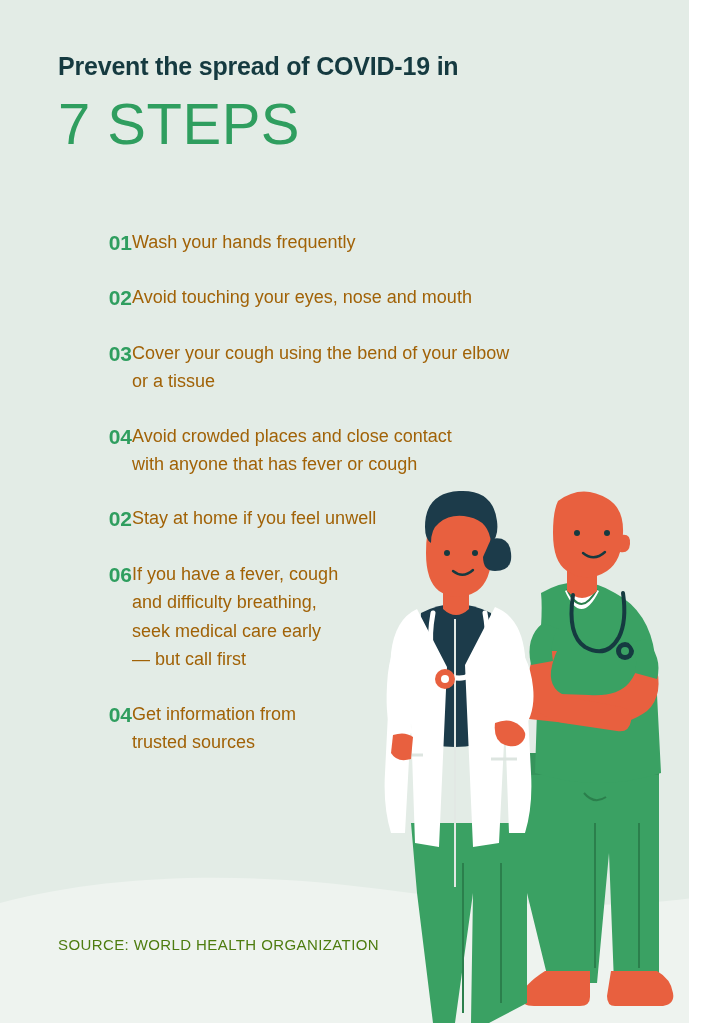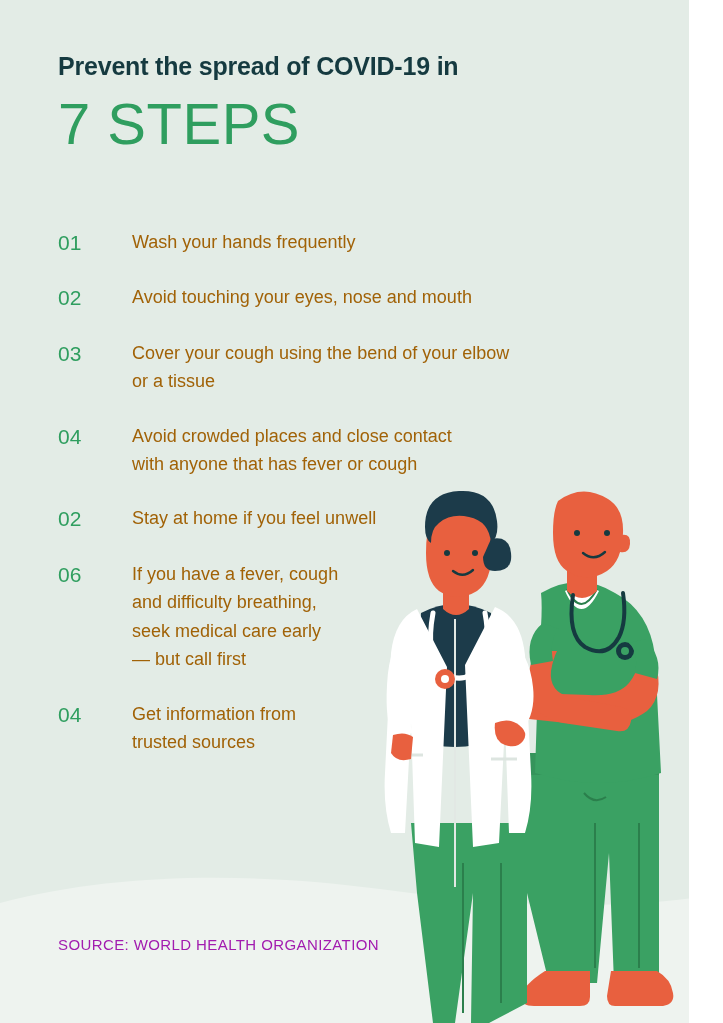--- a/index.html
+++ b/index.html
@@ -54,39 +54,40 @@
   }
   .step {
     display: flex;
     align-items: flex-start;
     margin-bottom: 26px;
   }
   .step-num {
     width: 74px;
     flex: 0 0 74px;
     font-size: 21px;
-    font-weight: normal;
+    font-weight: bold;
     color: #2f9e5f;
     line-height: 1.35;
     padding-top: 1px;
+    text-align: right;
   }
   .step-text {
     font-size: 18px;
     color: #a16207;
     line-height: 1.58;
     max-width: 470px;
     white-space: pre-line;
   }
   #source {
     position: absolute;
     left: 58px;
     bottom: 70px;
     font-size: 15px;
     letter-spacing: 0.4px;
-    color: #a21caf;
+    color: #4d7c0f;
     z-index: 7;
     margin-top: 41px;
   }
   #illustration {
     position: absolute;
     right: 0;
     bottom: 0;
     width: 330px;
     height: 600px;
     z-index: 5;

